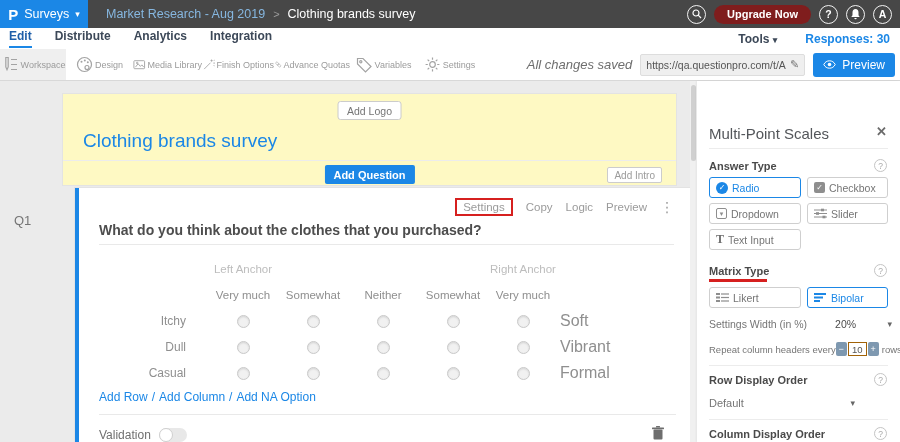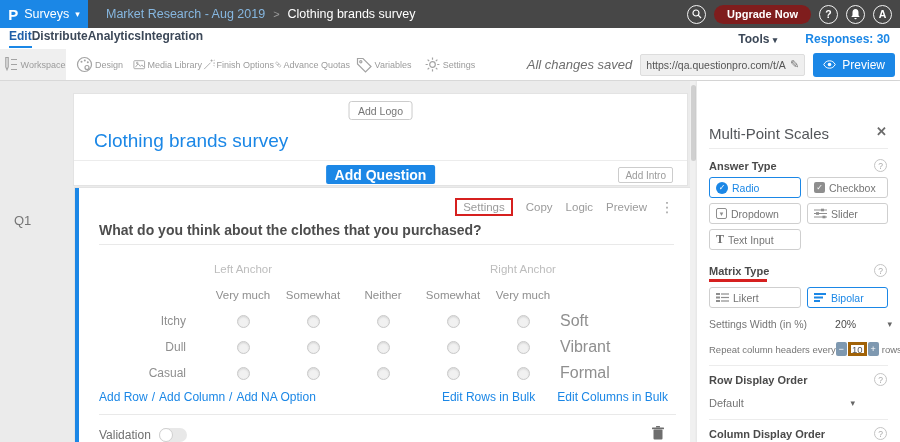--- a/index.html
+++ b/index.html
@@ -16,21 +16,21 @@
   .breadcrumb { margin-left:18px; font-size:12.5px; display:flex; align-items:center; gap:8px; white-space:nowrap; }
   .bc-parent { color:#86b7e0; cursor:pointer; }
   .bc-sep { color:#9b9b9b; font-size:11px; }
   .bc-current { color:#fff; }
   .topbar-right { margin-left:auto; display:flex; align-items:center; gap:8px; padding-right:8px; }
   .circle-btn { width:19px; height:19px; border:1.4px solid rgba(255,255,255,.92); border-radius:50%; display:flex; align-items:center; justify-content:center; color:#fff; font-size:10.5px; font-weight:700; cursor:pointer; }
   .upgrade-btn { height:19px; padding:0 13px; background:#7f1d1d; border-radius:10px; color:#fff; font-size:11px; font-weight:700; display:flex; align-items:center; cursor:pointer; }
 
   
   .navbar { position:absolute; left:0; top:28px; width:900px; height:21px; background:#fff; display:flex; align-items:center; font-size:12px; }
-  .nav-tabs { display:flex; padding-left:9px; }
+  .nav-tabs { display:flex; gap:23px; padding-left:9px; }
   .nav-tab { color:#3c4858; font-weight:700; cursor:pointer; padding-bottom:3px; }
   .nav-tab.active { color:#1f5fa9; border-bottom:2px solid #1b87e6; }
   .nav-right { margin-left:auto; display:flex; align-items:center; gap:28px; padding-right:10px; }
   .tools-lbl { color:#3c4858; font-weight:700; cursor:pointer; }
   .tools-lbl .caret { font-size:9px; color:#3c4858; }
   .responses-lbl { color:#1b87e6; font-weight:700; cursor:pointer; }
 
   
   .toolbar { position:absolute; left:0; top:49px; width:900px; height:32px; background:#fff; border-bottom:1px solid #d8d8d8; display:flex; align-items:stretch; }
   .tb-item { width:66px; display:flex; flex-direction:row; align-items:center; justify-content:center; gap:1px; cursor:pointer; }
@@ -41,25 +41,25 @@
   .saved-status { font-size:13px; font-style:italic; color:#6e6e6e; white-space:nowrap; }
   .url-box { width:165px; height:22px; background:#efefef; border:1px solid #ddd; border-radius:2px; display:flex; align-items:center; padding:0 5px; gap:4px; }
   .url-text { font-size:10.5px; color:#555; white-space:nowrap; overflow:hidden; flex:1; }
   .pencil { font-size:11px; color:#777; cursor:pointer; }
   .preview-btn { height:24px; padding:0 10px; background:#1b87e6; border-radius:3px; color:#fff; font-size:12px; display:flex; align-items:center; gap:6px; cursor:pointer; }
 
   
   .main { position:absolute; left:0; top:81px; width:900px; height:361px; background:#ebebeb; }
   .q-label { position:absolute; left:14px; top:132px; font-size:13px; color:#757575; }
 
-  .survey-card { position:absolute; left:73px; top:12px; width:615px; height:93px; background:#ffffff; border:1px solid #e3e3e3; }
+  .survey-card { position:absolute; left:62px; top:12px; width:615px; height:93px; background:#fef9c3; border:1px solid #e3e3e3; }
   .add-logo-btn { position:absolute; left:50%; transform:translateX(-50%); top:7px; height:19px; padding:0 9px; background:#fff; border:1px solid #ccc; border-radius:3px; font-size:10.5px; color:#757575; display:flex; align-items:center; cursor:pointer; }
   .survey-title { position:absolute; left:20px; top:36px; font-size:19px; color:#1b87e6; cursor:text; }
   .sc-divider { position:absolute; left:0; right:0; top:66px; height:1px; background:#ececec; }
-  .add-question-btn { position:absolute; left:50%; transform:translateX(-50%); top:71px; height:19px; padding:0 9px; background:#1b87e6; border-radius:2px; color:#fff; font-size:14px; font-weight:700; display:flex; align-items:center; cursor:pointer; }
+  .add-question-btn { position:absolute; left:50%; transform:translateX(-50%); top:71px; height:19px; padding:0 9px; background:#1b87e6; border-radius:2px; color:#fff; font-size:11px; font-weight:700; display:flex; align-items:center; cursor:pointer; }
   .add-intro-btn { position:absolute; right:14px; top:73px; height:16px; padding:0 6px; background:#fff; border:1px solid #ccc; border-radius:2px; font-size:10px; color:#9b9b9b; display:flex; align-items:center; cursor:pointer; }
 
   .question-card { position:absolute; left:75px; top:107px; width:615px; height:254px; background:#fff; border-left:4px solid #1b87e6; box-shadow:0 0 0 1px #e3e3e3; }
   .q-menu { position:absolute; top:10px; right:16px; display:flex; align-items:center; gap:13px; font-size:11.5px; color:#9b9b9b; }
   .q-menu-item { cursor:pointer; }
   .q-menu-item.highlighted { border:2px solid #d6201f; padding:1px 6px; }
   .kebab { font-size:14px; color:#9b9b9b; cursor:pointer; line-height:1; }
   .q-text { position:absolute; left:20px; top:34px; font-size:14px; font-weight:700; color:#4d4d4d; cursor:text; }
   .qc-divider { position:absolute; left:20px; right:16px; top:56px; height:1px; background:#e9e9e9; }
   .matrix { position:absolute; left:20px; top:68px; display:grid; grid-template-columns:109px repeat(5,70px) auto; grid-auto-rows:26px; align-items:center; }
@@ -97,21 +97,21 @@
   .ico-check { width:11px; height:11px; border-radius:2px; background:#8e8e8e; color:#fff; font-size:8px; display:flex; align-items:center; justify-content:center; flex:0 0 auto; }
   .ico-drop { width:11px; height:11px; border:1px solid #8e8e8e; border-radius:2px; color:#8e8e8e; font-size:7px; display:flex; align-items:center; justify-content:center; flex:0 0 auto; }
   .ico-text { font-family:"Liberation Serif", serif; font-size:12px; font-weight:700; color:#6e6e6e; flex:0 0 auto; }
   .red-underline { position:absolute; left:12px; width:58px; height:3px; background:#d6201f; }
   .inline-row { position:absolute; left:12px; right:8px; display:flex; align-items:center; }
   .p-sub { font-size:10px; color:#757575; white-space:nowrap; }
   .pw-value { font-size:10.5px; color:#4a4a4a; margin-left:28px; }
   .caret-gray { font-size:9px; color:#666; margin-left:auto; cursor:pointer; }
   .stepper { display:flex; align-items:center; gap:1px; margin-left:auto; }
   .step-btn { width:11px; height:14px; background:#7e98b0; border-radius:2px; color:#fff; font-size:9px; display:flex; align-items:center; justify-content:center; cursor:pointer; }
-  .step-val { width:19px; height:14px; border:3px solid #a16207; background:#fff; font-size:9.5px; color:#555; display:flex; align-items:center; justify-content:center; }
+  .step-val { width:19px; height:14px; border:1px solid #a16207; background:#fff; font-size:9.5px; color:#555; display:flex; align-items:center; justify-content:center; }
   .step-suffix { font-size:9.5px; color:#757575; margin-left:3px; }
   .select-row { position:absolute; left:12px; width:146px; display:flex; align-items:center; cursor:pointer; }
   .select-val { font-size:11px; color:#757575; }
 </style>
 </head>
 <body>
 
 <div class="screen">
 
   <div class="topbar">
@@ -327,24 +327,20 @@
           </span>
         <span class="row-right">Formal</span>
       </div>
 
       <div class="q-links">
         <span class="link">Add Row</span>
         <span class="link-sep">/</span>
         <span class="link">Add Column</span>
         <span class="link-sep">/</span>
         <span class="link">Add NA Option</span>
-        <span class="q-links-right">
-          <span class="link">Edit Rows in Bulk</span>
-          <span class="link">Edit Columns in Bulk</span>
-        </span>
       </div>
 
       <div class="qc-divider2"></div>
 
       <div class="validation-row">
         <span class="validation-lbl">Validation</span>
         <span class="toggle">
             <span class="knob"></span>
           </span>
         <span class="trash">

